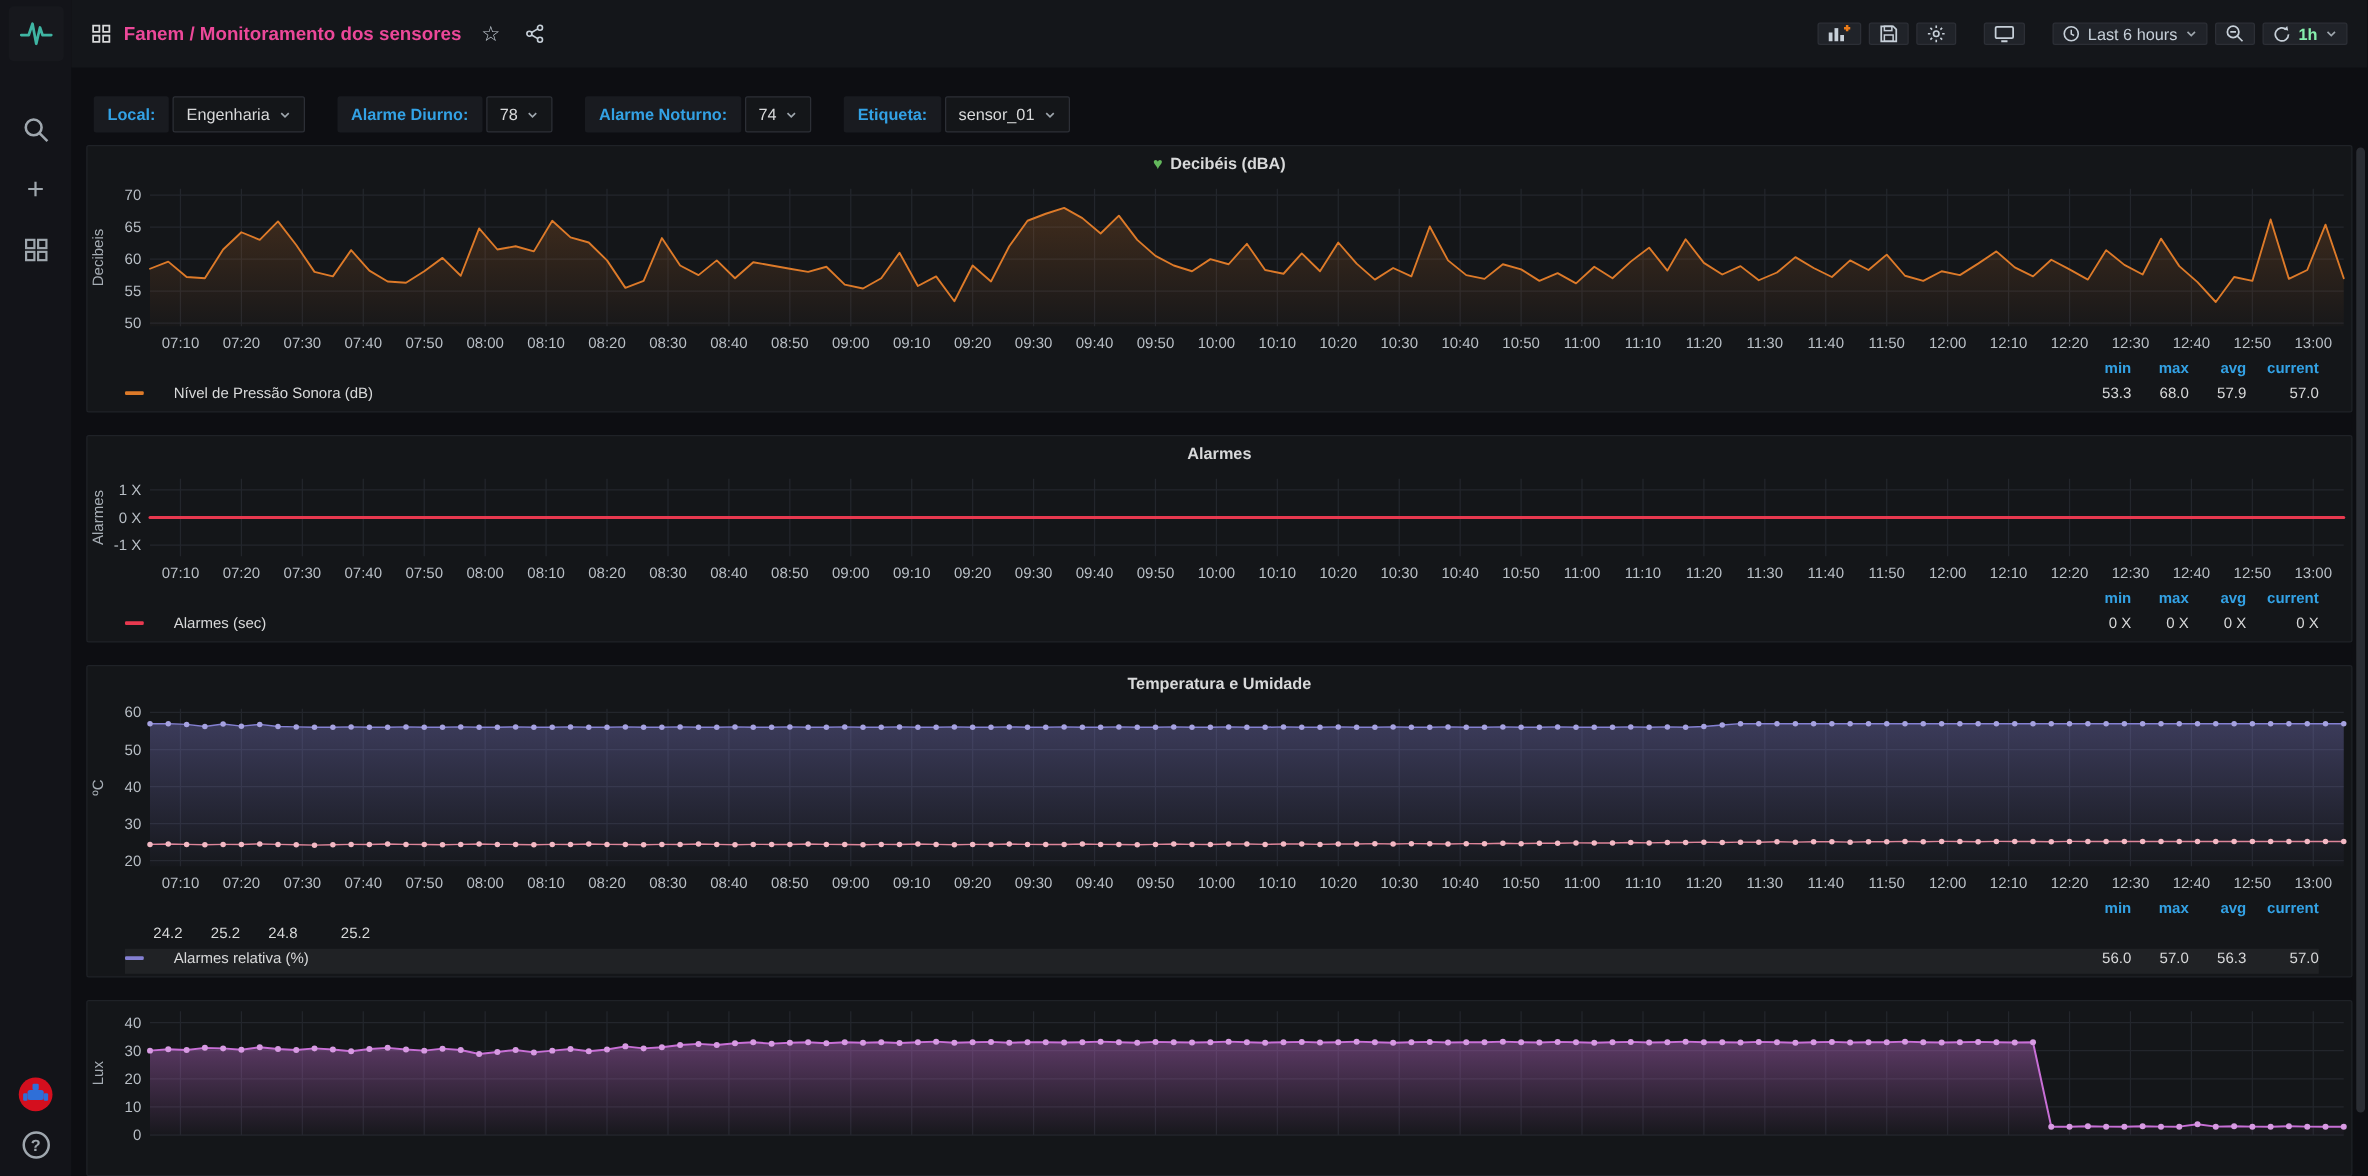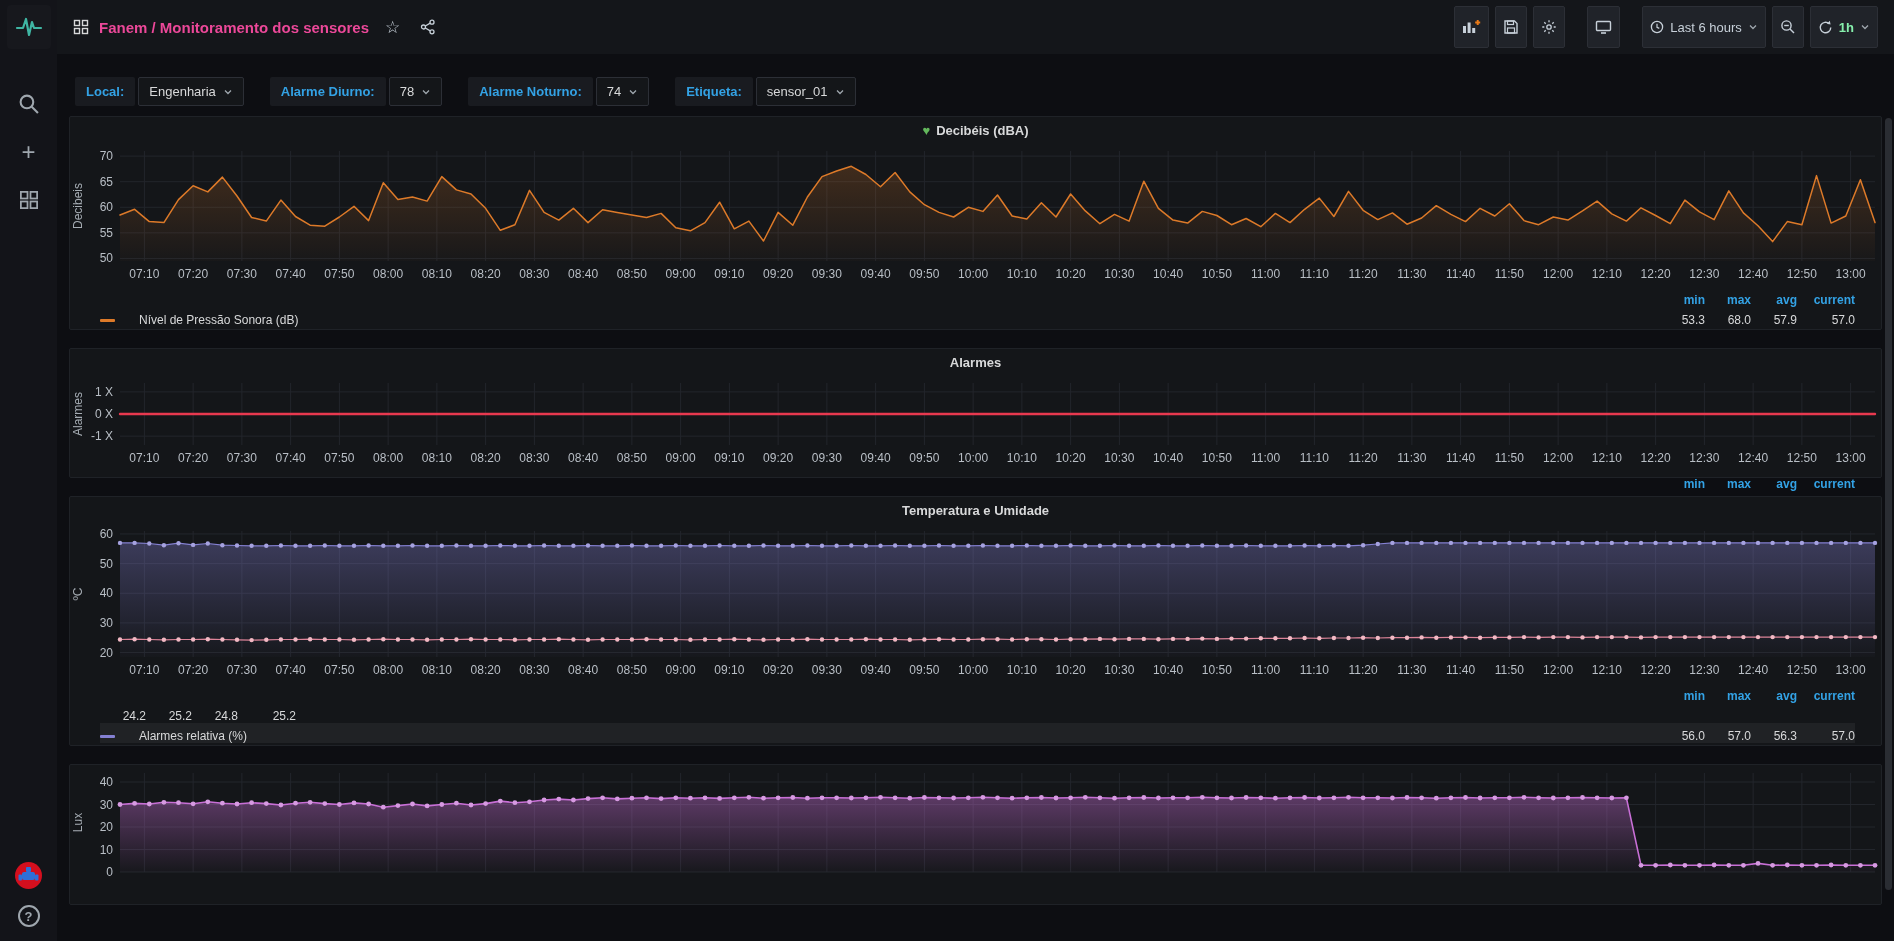--- a/index.html
+++ b/index.html
@@ -23,21 +23,21 @@
 
   
   .main { flex:1; position:relative; display:flex; flex-direction:column; }
   .topnav { height:54px; background:#14161a; display:flex; align-items:center; padding:0 16px; flex-shrink:0; }
   .crumb-wrap { display:flex; align-items:center; gap:10px; }
   .crumb-icon { color:#d8d9da; display:flex; }
   .breadcrumb { font-size:15px; font-weight:700; color:#ec4899; }
   .star { font-size:17px; color:#c7d0d9; margin-left:6px; cursor:pointer; }
   .share { color:#c7d0d9; display:flex; margin-left:10px; cursor:pointer; }
   .toolbar { margin-left:auto; display:flex; align-items:center; gap:6px; }
-  .tb-btn { height:42px; min-width:32px; padding:0 7px; background:#202329; border:1px solid #2c2f36;
+  .tb-btn { height:18px; min-width:32px; padding:0 7px; background:#202329; border:1px solid #2c2f36;
             border-radius:2px; display:flex; align-items:center; justify-content:center; gap:6px;
             color:#c7d0d9; font-size:13px; cursor:pointer; }
   .tb-gap { width:10px; }
   .orange { color:#86efac; font-weight:700; }
   .caret { display:flex; color:#9fa7ae; }
 
   
   .varbar { height:52px; display:flex; align-items:flex-end; gap:26px; padding:0 18px; flex-shrink:0; }
   .vargroup { display:flex; align-items:center; gap:3px; }
   .var-label { background:#191b20; color:#33a2e5; font-weight:700; font-size:13px;
@@ -49,33 +49,33 @@
   .dash { flex:1; padding:10px 12px 0 12px; display:flex; flex-direction:column; gap:18px; overflow:hidden; }
   .panel { background:#141619; border:1px solid #1f2227; border-radius:2px; display:flex; flex-direction:column; }
   .panel-header { height:26px; display:flex; align-items:center; justify-content:center; gap:6px;
                   font-size:13px; font-weight:600; color:#d8d9da; cursor:pointer; flex-shrink:0; }
   .heart { color:#63b85c; font-size:13px; }
   .chart { width:100%; }
   .c0 { height:142px; } .c1 { height:94px; } .c2 { height:158px; } .c3 { height:116px; }
   svg text { font-family:"Liberation Sans", sans-serif; }
 
   .legend { padding:2px 26px 0 30px; }
-  .legend-row { display:flex; align-items:flex-end; height:20px; font-size:12px; color:#d8d9da; }
+  .legend-row { display:flex; align-items:flex-start; height:20px; font-size:12px; color:#d8d9da; }
   .legend-row.hl { background:rgba(255,255,255,0.055); }
   .lg-label { flex:1; display:flex; align-items:center; gap:24px; }
   .stat-cell { width:46px; text-align:right; }
   .stat-cell.wide { width:58px; }
   .head-cell { color:#33a2e5; font-weight:700; }
   .dash-swatch { width:15px; height:3px; border-radius:1px; display:inline-block; }
 
   .scrollthumb { position:absolute; right:2px; top:118px; width:7px; height:772px;
                  background:#43474e; opacity:.55; border-radius:4px; }
 
   .p4 { height:141px; overflow:hidden; flex-shrink:0; }
-  .p1 { height:214px; } .p2 { height:130px; } .p3 { height:250px; }
+  .p1 { height:214px; } .p2 { height:166px; } .p3 { height:250px; }
 </style>
 </head>
 <body>
 
 <div class="app">
 
   <aside class="sidebar">
     <div class="logo">
       <svg width="28" height="28" viewBox="0 0 26 28">
         <polyline points="1,15 7,15 10,6 13,22 16,9 18,15 25,15" fill="none" stroke="#3fb5a3" stroke-width="2.2" stroke-linejoin="round" stroke-linecap="round"></polyline>

